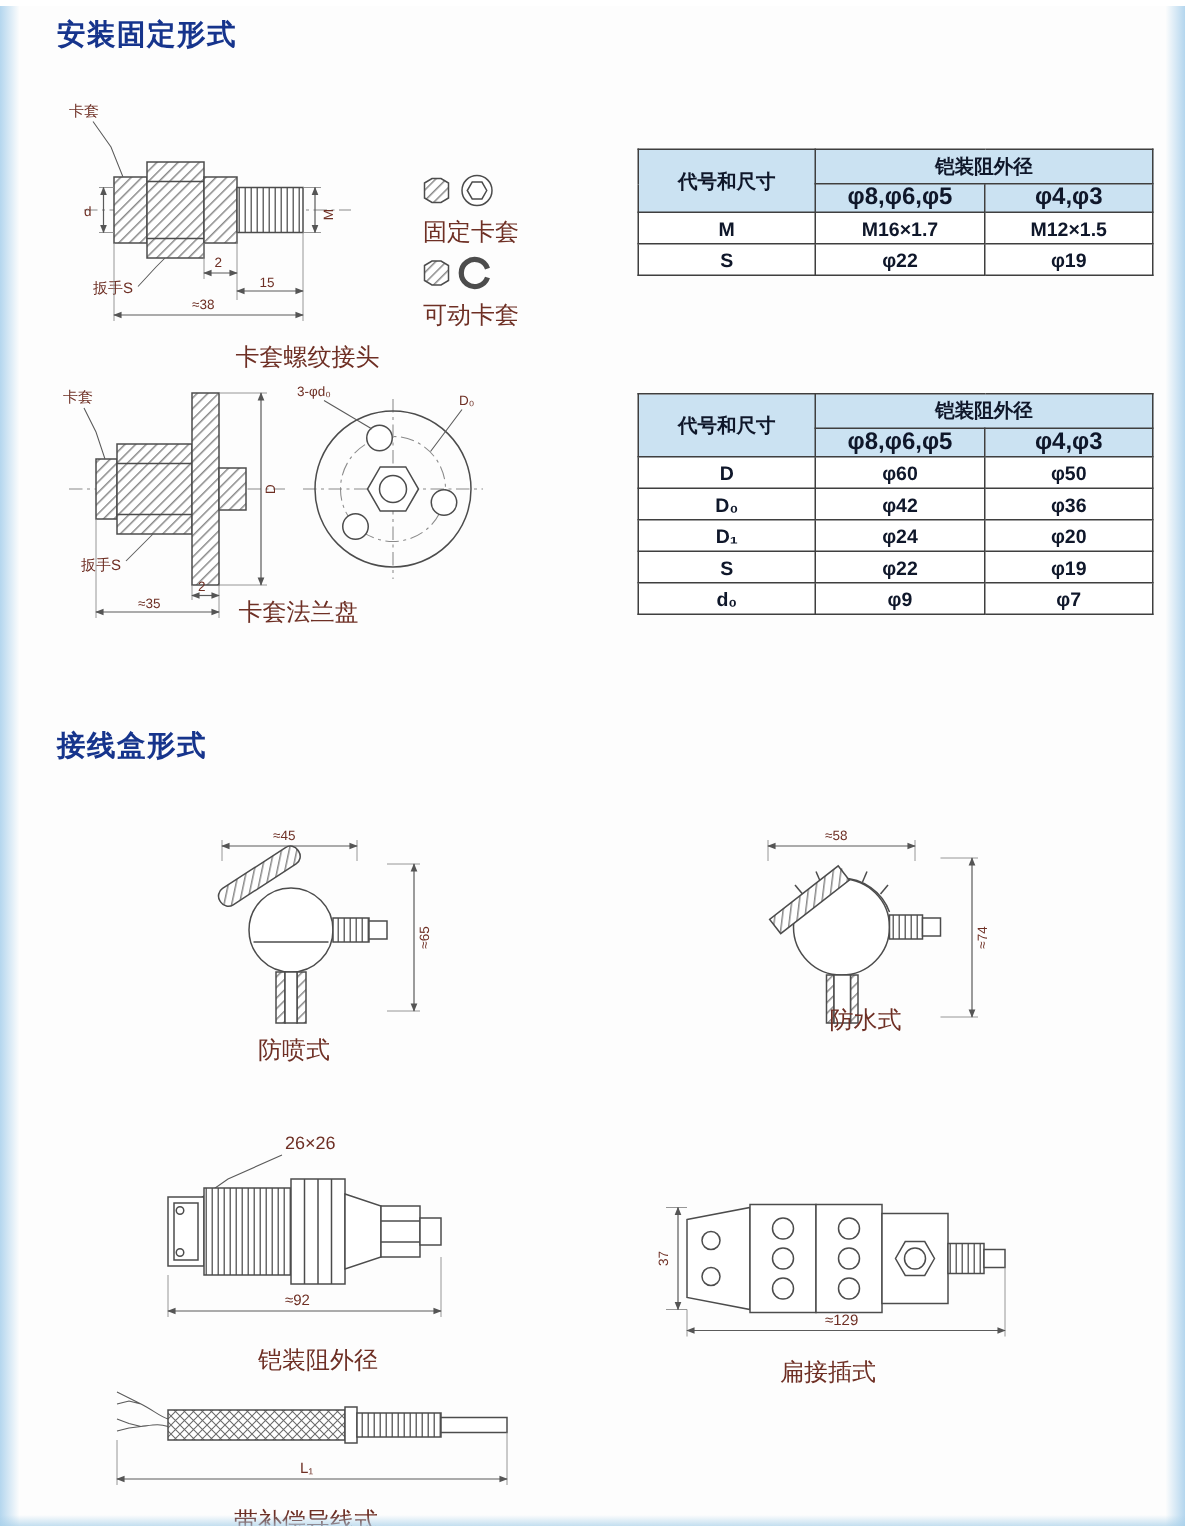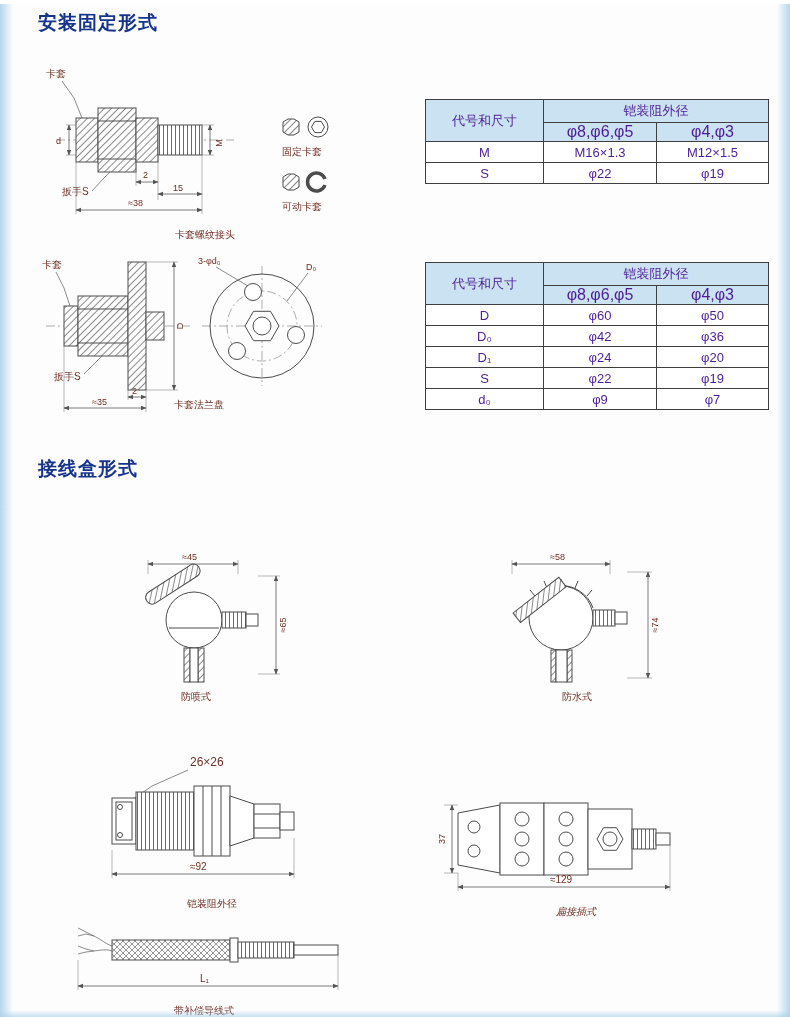--- a/index.html
+++ b/index.html
@@ -8,24 +8,24 @@
     position:relative; width:790px; height:1017px; margin:4px auto;
     background:#fdfdfd; overflow:hidden;
     font-family:"Liberation Sans","DejaVu Sans",sans-serif;
   }
   .edge { position:absolute; pointer-events:none; z-index:6; }
   .edge-l { left:0; top:0; bottom:0; width:13px; background:linear-gradient(to right,#b4d6ee,rgba(255,255,255,0)); }
   .edge-r { right:0; top:0; bottom:0; width:13px; background:linear-gradient(to left,#b4d6ee,rgba(255,255,255,0)); }
   .edge-b { left:0; right:0; bottom:0; height:11px; background:linear-gradient(to top,#a6cfe9,rgba(255,255,255,0)); }
 
   .sec-title { position:absolute; font-size:19px; font-weight:bold; color:#16348c; letter-spacing:1px; white-space:nowrap; }
-  .cap { position:absolute; font-size:10px; color:#6e2f24; transform:translateX(-50%); white-space:nowrap; }
+  .cap { position:absolute; font-size:16px; color:#6e2f24; transform:translateX(-50%); white-space:nowrap; }
   .cap.anchor-left { transform:none; }
 
-  table.spec { position:absolute; border-collapse:collapse; table-layout:fixed; width:343px; font-size:13px; color:#4c1d95; }
+  table.spec { position:absolute; border-collapse:collapse; table-layout:fixed; width:343px; font-size:13px; color:#0f172a;font-weight:bold; }
   table.spec td { border:1px solid #3f3f3f; text-align:center; height:21px; padding:0 2px; background:#ffffff; }
   table.spec td.hd { background:#cbe2f2; }
   table.spec td.sub { font-size:16px; height:19px; }
   table.spec tr.grp td { height:23px; }
 
   svg.draw { position:absolute; overflow:visible; }
   svg .s   { stroke:#4c4c4c; stroke-width:1; }
   svg .cl  { stroke:#8a8a8a; stroke-width:0.7; stroke-dasharray:9 3 2 3; fill:none; }
   svg .ext { stroke:#8a8a8a; stroke-width:0.6; }
   svg .dim { stroke:#5a5a5a; stroke-width:0.8; }
@@ -122,21 +122,21 @@
       <tr class="grp">
         <td rowspan="2" class="hd">代号和尺寸</td>
         <td colspan="2" class="hd">铠装阻外径</td>
       </tr>
       <tr>
         <td class="hd sub">φ8,φ6,φ5</td>
         <td class="hd sub">φ4,φ3</td>
       </tr>
       <tr>
         <td>M</td>
-        <td>M16×1.3</td>
+        <td>M16×1.7</td>
         <td>M12×1.5</td>
       </tr>
       <tr>
         <td>S</td>
         <td>φ22</td>
         <td>φ19</td>
       </tr>
     </tbody>
   </table>
 
@@ -215,21 +215,21 @@
         <td>φ19</td>
       </tr>
       <tr>
         <td>d₀</td>
         <td>φ9</td>
         <td>φ7</td>
       </tr>
     </tbody>
   </table>
 
-  <div class="sec-title" style="left:38px; top:452px;">接线盒形式</div>
+  <div class="sec-title" style="left:38px; top:480px;">接线盒形式</div>
 
   <svg class="draw" style="left:112px; top:542px;" width="185" height="142" viewBox="0 0 185 142">
     <line x1="36" y1="14" x2="36" y2="28" class="ext"></line>
     <line x1="126" y1="14" x2="126" y2="28" class="ext"></line>
     <line x1="36" y1="18" x2="126" y2="18" class="dim" marker-start="url(#arr)" marker-end="url(#arr)"></line>
     <text x="70" y="14" class="t9">≈45</text>
     <g transform="rotate(-33 62 38)">
       <rect x="30" y="31" width="62" height="13" rx="6" fill="url(#hatch)" class="s"></rect>
     </g>
     <circle cx="82" cy="74" r="28" fill="#ffffff" class="s"></circle>
@@ -264,21 +264,21 @@
     <rect x="111" y="64" width="22" height="16" fill="url(#ribs)" class="s"></rect>
     <rect x="133" y="66" width="12" height="12" fill="#ffffff" class="s"></rect>
     <rect x="69" y="104" width="5" height="32" fill="url(#hatch)" class="s"></rect>
     <rect x="85" y="104" width="5" height="32" fill="url(#hatch)" class="s"></rect>
     <rect x="74" y="104" width="11" height="32" fill="#ffffff" class="s"></rect>
     <line x1="145" y1="26" x2="170" y2="26" class="ext"></line>
     <line x1="145" y1="132" x2="170" y2="132" class="ext"></line>
     <line x1="166" y1="26" x2="166" y2="132" class="dim" marker-start="url(#arr)" marker-end="url(#arr)"></line>
     <text x="176" y="79" text-anchor="middle" transform="rotate(-90 176 79)" class="t9">≈74</text>
   </svg>
-  <div class="cap" style="left:577px; top:686px;">防水式</div>
+  <div class="cap" style="left:577px; top:666px;">防水式</div>
 
   <svg class="draw" style="left:92px; top:748px;" width="240" height="140" viewBox="0 0 240 140">
     <text x="98" y="14" class="t12">26×26</text>
     <polyline points="96,18 60,34 40,48" class="ldr"></polyline>
     <rect x="20" y="46" width="24" height="46" fill="#ffffff" class="s"></rect>
     <rect x="24" y="50" width="16" height="38" fill="none" class="s"></rect>
     <circle cx="28" cy="55" r="2.5" fill="#ffffff" class="s"></circle>
     <circle cx="28" cy="83" r="2.5" fill="#ffffff" class="s"></circle>
     <rect x="44" y="40" width="58" height="58" fill="url(#ribs)" class="s"></rect>
     <rect x="102" y="34" width="36" height="70" fill="#ffffff" class="s"></rect>
@@ -316,21 +316,21 @@
     <rect x="216" y="54" width="14" height="12" fill="#ffffff" class="s"></rect>
     <line x1="18" y1="26" x2="4" y2="26" class="ext"></line>
     <line x1="18" y1="94" x2="4" y2="94" class="ext"></line>
     <line x1="12" y1="26" x2="12" y2="94" class="dim" marker-start="url(#arr)" marker-end="url(#arr)"></line>
     <text x="5" y="60" text-anchor="middle" transform="rotate(-90 5 60)" class="t9">37</text>
     <line x1="18" y1="94" x2="18" y2="112" class="ext"></line>
     <line x1="230" y1="66" x2="230" y2="112" class="ext"></line>
     <line x1="18" y1="108" x2="230" y2="108" class="dim" marker-start="url(#arr)" marker-end="url(#arr)"></line>
     <text x="110" y="104" class="t10">≈129</text>
   </svg>
-  <div class="cap" style="left:576px; top:901px;font-style:italic;">扁接插式</div>
+  <div class="cap" style="left:552px; top:901px;">扁接插式</div>
 
   <svg class="draw" style="left:72px; top:916px;" width="285" height="84" viewBox="0 0 285 84">
     <path d="M6,8 L14,12 L22,16 M6,16 L14,14 L22,16" class="ldr"></path>
     <path d="M6,26 L14,29 L22,31 M6,34 L14,32 L22,31" class="ldr"></path>
     <path d="M22,16 C30,20 34,24 40,26 M22,31 C30,30 34,29 40,31" class="ldr"></path>
     <rect x="40" y="20" width="118" height="20" fill="url(#braid)" class="s"></rect>
     <rect x="158" y="18" width="8" height="24" fill="#ffffff" class="s"></rect>
     <rect x="166" y="22" width="56" height="16" fill="url(#ribs)" class="s"></rect>
     <rect x="222" y="25" width="44" height="10" fill="#ffffff" class="s"></rect>
     <line x1="6" y1="40" x2="6" y2="70" class="ext"></line>

